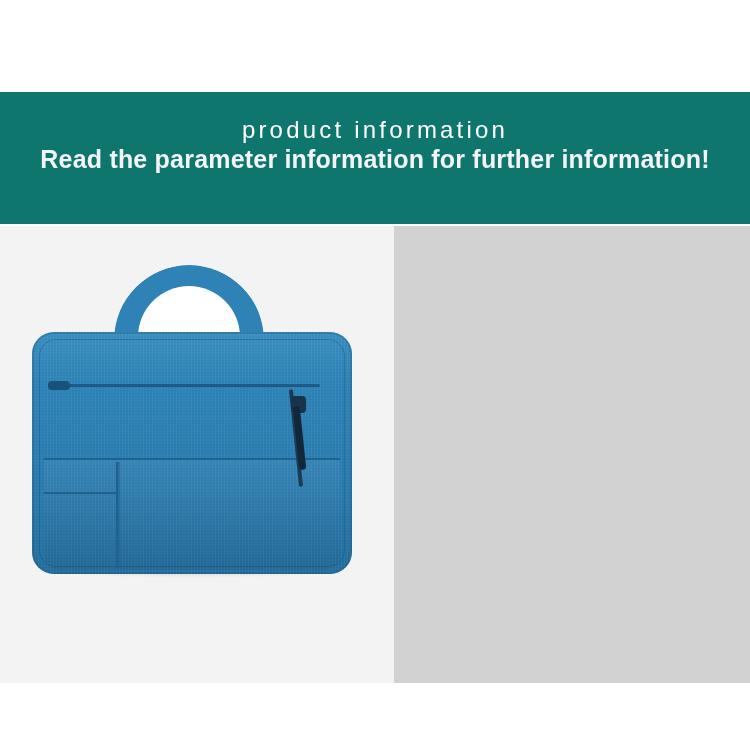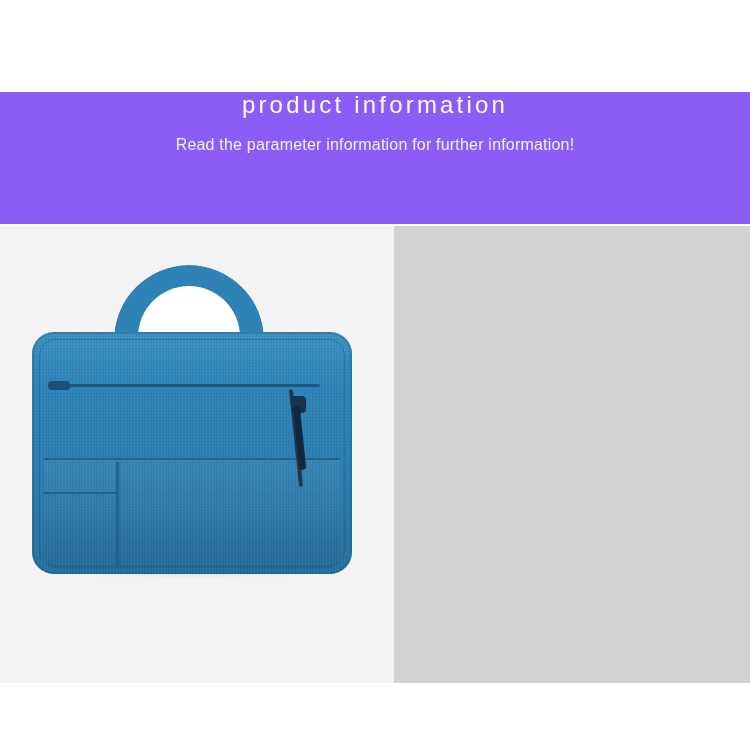--- a/index.html
+++ b/index.html
@@ -15,41 +15,42 @@
     position: relative;
   }
 
   
   .banner {
     position: absolute;
     left: 0;
     top: 92px;
     width: 750px;
     height: 132px;
-    background: #8b5cf6;
+    background: #0f766e;
     display: flex;
     flex-direction: column;
     align-items: center;
     justify-content: flex-start;
     box-sizing: border-box;
+    padding-top: 25px;
   }
   .banner-title {
     color: #ffffff;
     font-size: 24px;
     letter-spacing: 3.2px;
     line-height: 1.1;
     font-weight: 400;
     white-space: nowrap;
   }
   .banner-sub {
     color: #f2f4f7;
-    font-size: 16px;
+    font-size: 25px;
     letter-spacing: 0.2px;
-    margin-top: 18px;
-    font-weight: 400;
+    margin-top: 2px;
+    font-weight: 700;
     white-space: nowrap;
   }
 
   
   .content {
     position: absolute;
     left: 0;
     top: 226px;
     width: 750px;
     height: 457px;

